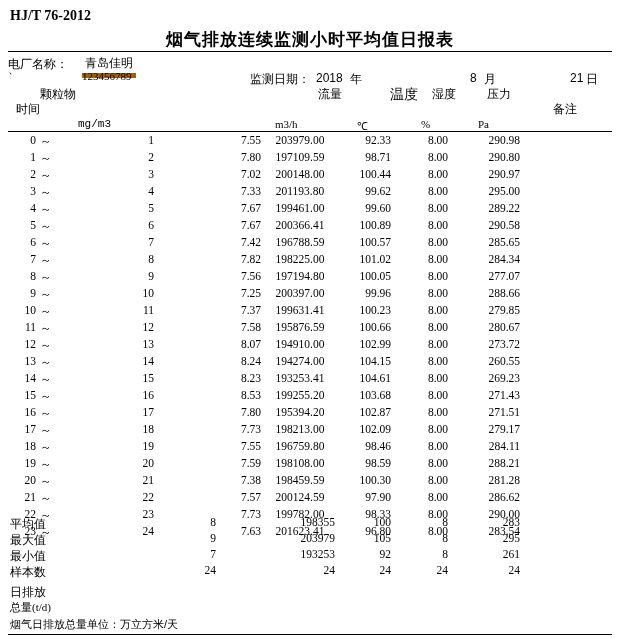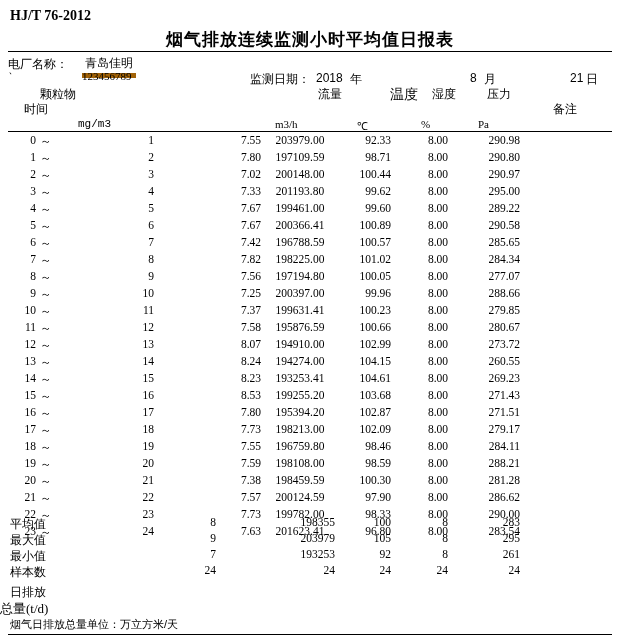--- a/index.html
+++ b/index.html
@@ -146,21 +146,21 @@
     font-size: 12px;
   }
   .col-press {
     position: absolute;
     left: 487px;
     top: 86px;
     font-size: 12px;
   }
   .col-time {
     position: absolute;
-    left: 24px;
+    left: 16px;
     top: 101px;
     font-size: 12px;
   }
   .col-remark {
     position: absolute;
     left: 553px;
     top: 101px;
     font-size: 12px;
   }
 
@@ -259,23 +259,23 @@
   .s-pre   { left: 470px; width: 50px; text-align: right; font-family: "Liberation Serif", serif; font-size: 11.5px;}
 
   .emis-label {
     position: absolute;
     left: 10px;
     top: 584px;
     font-size: 12px;
   }
   .emis-total {
     position: absolute;
-    left: 0;
+    left: 10px;
     top: 600px;
-    font-size: 13px;
+    font-size: 11px;
     font-family: "Liberation Serif", serif;
   }
   .footnote {
     position: absolute;
     left: 10px;
     top: 617px;
     font-size: 11px;
   }
   .hr-bottom {
     position: absolute;

